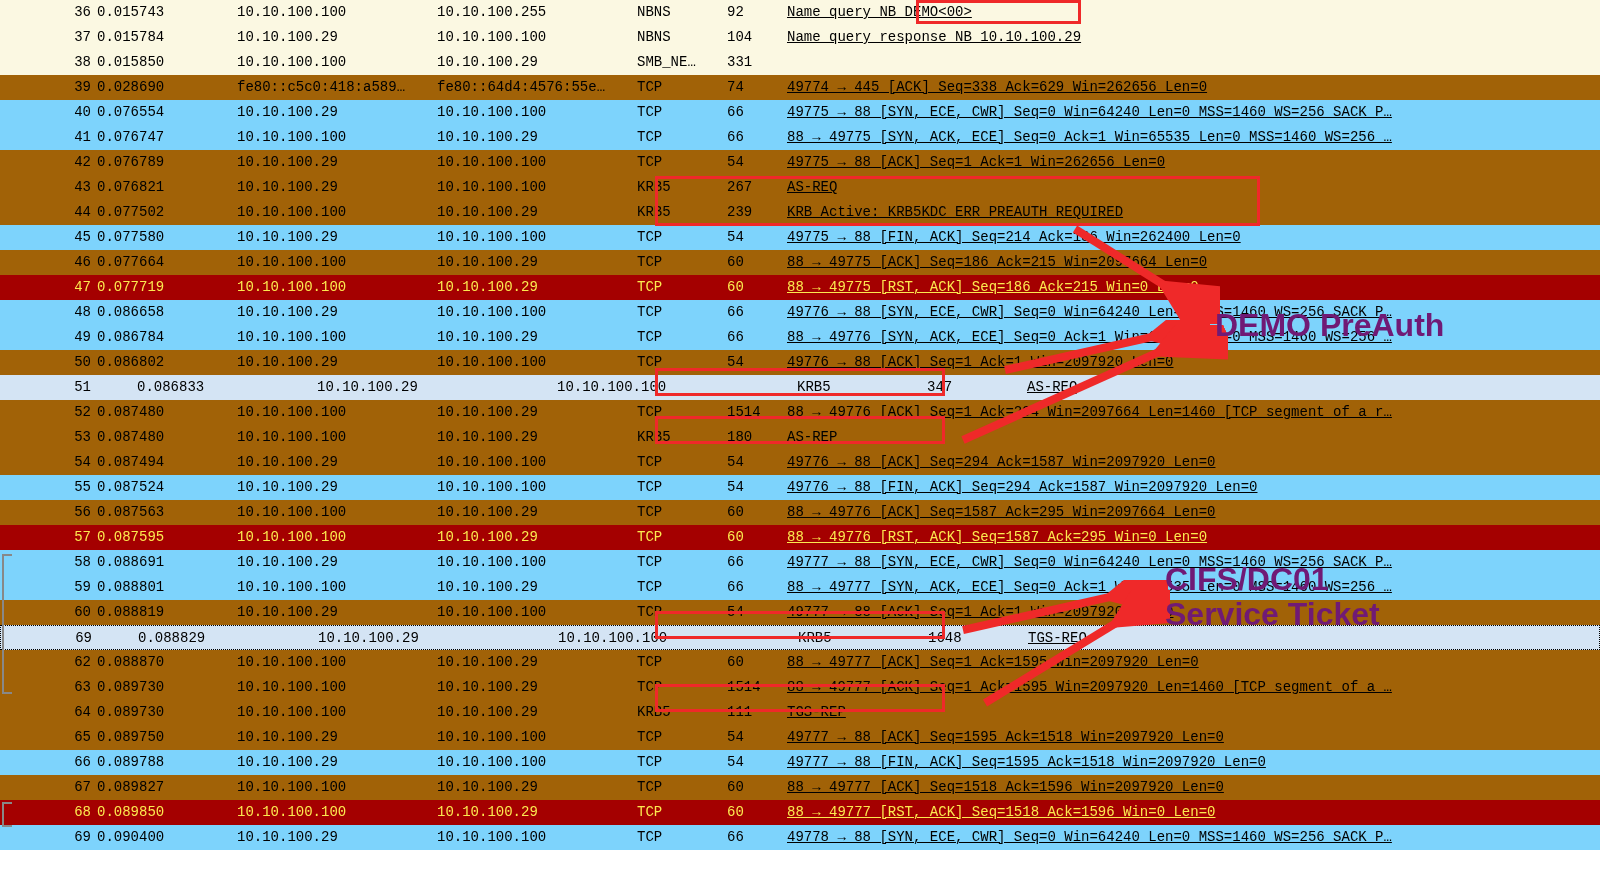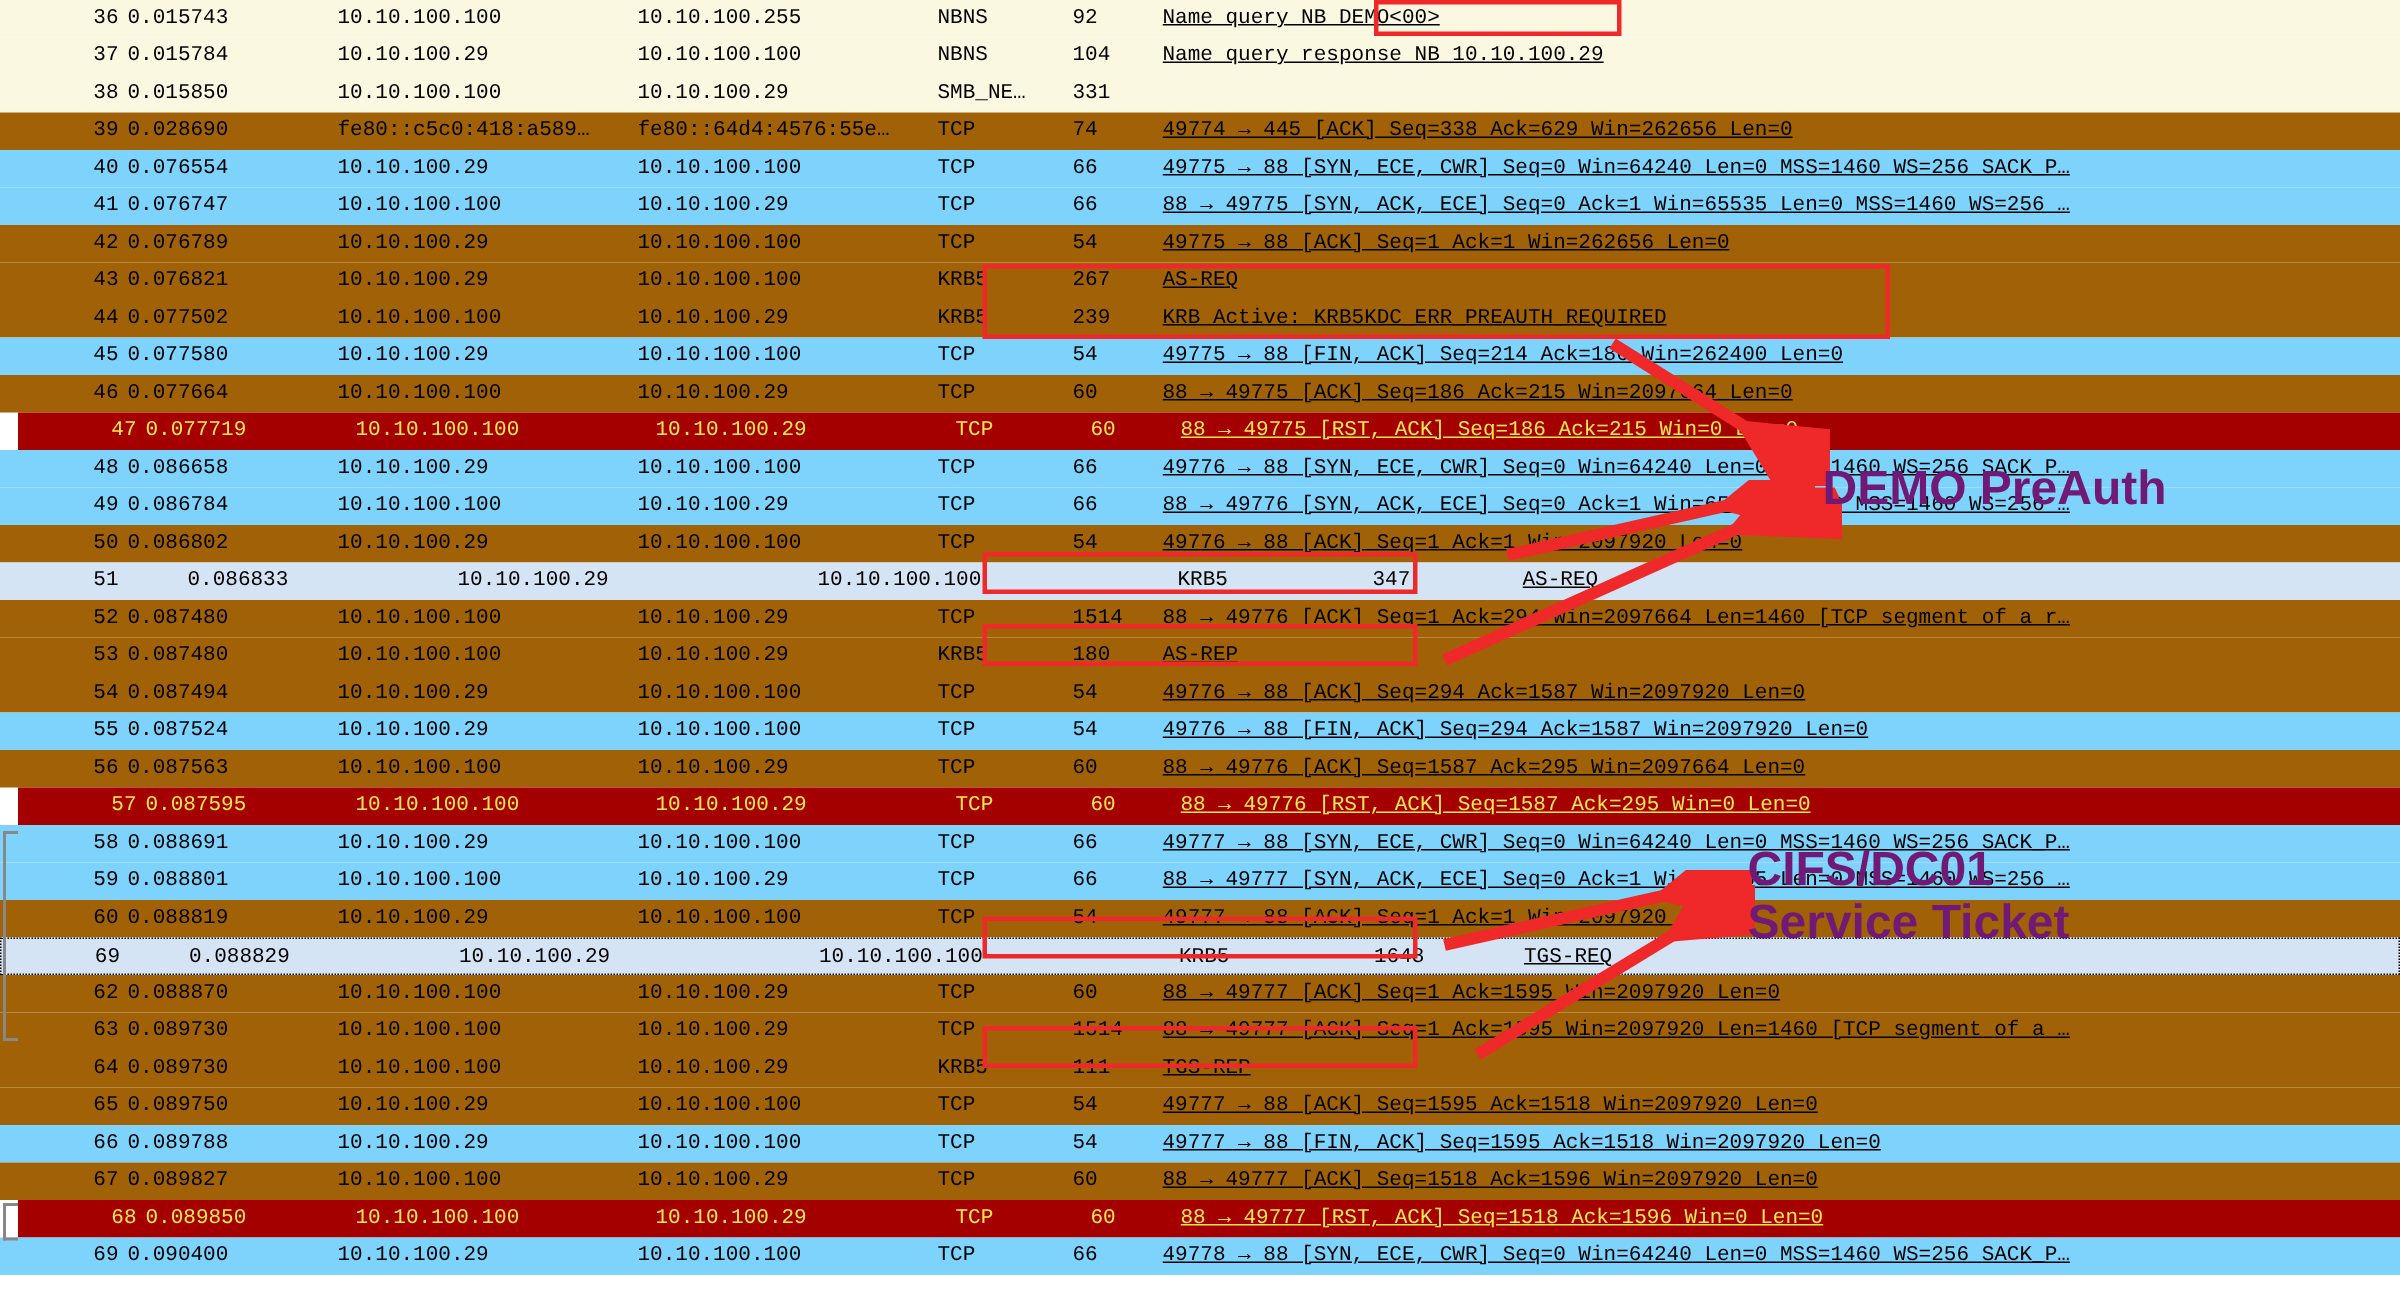--- a/index.html
+++ b/index.html
@@ -10,25 +10,26 @@
       width: 1600px;
       overflow: hidden;
       position: relative;
     }
     .packet-list { width: 100%; }
     .row {
       display: flex;
       height: 25px;
       line-height: 25px;
       white-space: nowrap;
+      padding-left: 12px;
     }
     .row.yellow { background: #fbf8e2; }
     .row.lavender { background: #a16207; }
     .row.grey { background: #7dd3fc; }
-    .row.red { background: #a40000; color: #fce94f; margin-left: 12px; }
+    .row.red { background: #a40000; color: #fce94f; }
     .row.lightblue { background: #d4e4f4; gap: 40px; }
     .row.selected { border: 1px dotted #000; }
     .col-no { width: 85px; text-align: right; padding-right: 6px; }
     .col-time { width: 140px; text-align: left; }
     .col-src { width: 200px; text-align: left; }
     .col-dst { width: 200px; text-align: left; }
     .col-proto { width: 90px; text-align: left; }
     .col-len { width: 60px; text-align: left; padding-right: 8px; }
     .col-info { flex: 1; text-align: left; overflow: hidden; text-overflow: ellipsis; text-decoration: underline; }
     

